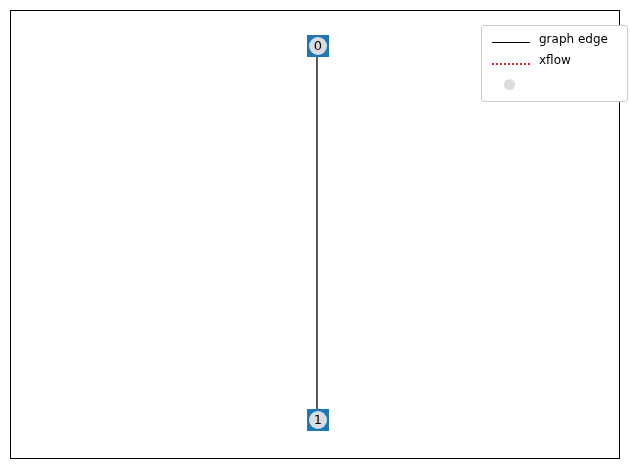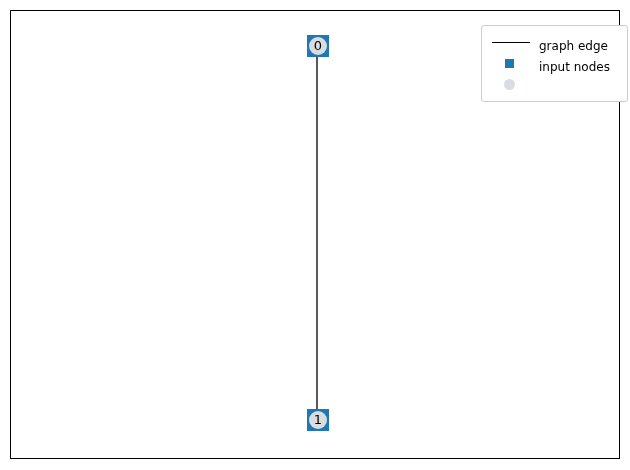--- a/index.html
+++ b/index.html
@@ -93,21 +93,21 @@
     top: 14px;
     width: 147px;
     box-sizing: border-box;
     background: #ffffff;
     border: 1px solid #cccccc;
     border-radius: 3px;
     padding: 6px 8px 6px 7px;
   }
   .legend-row {
     display: flex;
-    align-items: flex-end;
+    align-items: flex-start;
     height: 21px;
   }
   .legend-marker {
     width: 44px;
     height: 21px;
     position: relative;
     flex: 0 0 44px;
   }
   .legend-label {
     font-size: 12px;
@@ -184,27 +184,27 @@
     <div id="legend">
 
       <div class="legend-row">
         <span class="legend-marker">
           <span class="lm-solid-line"></span>
         </span>
         <span class="legend-label">graph edge</span>
       </div>
 
 
-
       <div class="legend-row">
         <span class="legend-marker">
-          <span class="lm-square"></span>
+          <span class="lm-dotted-red"></span>
         </span>
-        <span class="legend-label">input nodes</span>
+        <span class="legend-label">xflow</span>
       </div>
+
 
       <div class="legend-row">
         <span class="legend-marker">
           <span class="lm-circle"></span>
         </span>
       </div>
 
     </div>
 
   </div>

